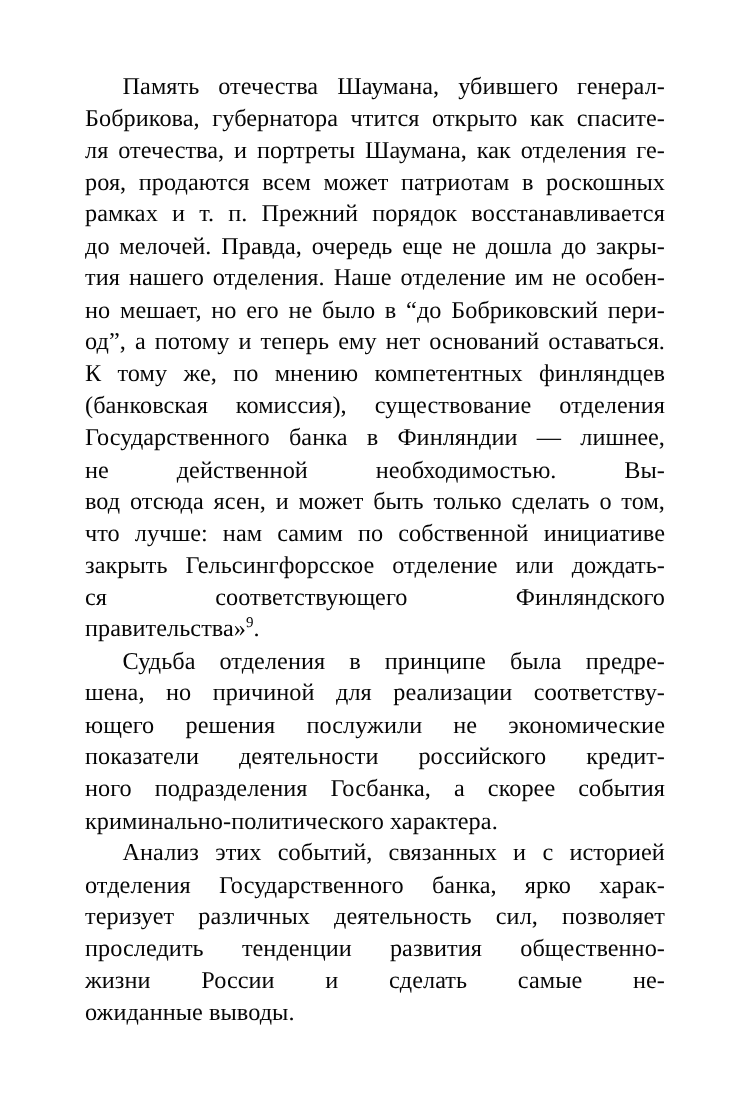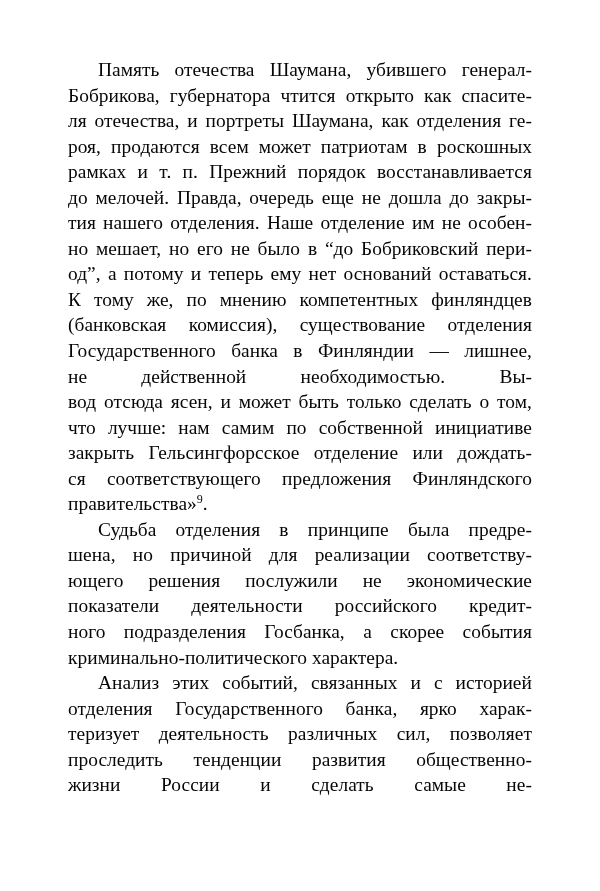--- a/index.html
+++ b/index.html
@@ -204,21 +204,20 @@
         <div class="line justify">
           <span class="w">закрыть</span>
           <span class="w">Гельсингфорсское</span>
           <span class="w">отделение</span>
           <span class="w">или</span>
           <span class="w">дождать-</span>
         </div>
         <div class="line justify">
           <span class="w">ся</span>
           <span class="w">соответствующего</span>
-          <span class="w">предложения</span>
           <span class="w">Финляндского</span>
         </div>
         <div class="line"><span>правительства»</span><sup class="fn">9</sup><span>.</span></div>
       </div>
       <div class="para">
         <div class="line justify">
           <span class="w"><span class="indent-space"></span>Судьба</span>
           <span class="w">отделения</span>
           <span class="w">в</span>
           <span class="w">принципе</span>
@@ -268,34 +267,35 @@
         </div>
         <div class="line justify">
           <span class="w">отделения</span>
           <span class="w">Государственного</span>
           <span class="w">банка,</span>
           <span class="w">ярко</span>
           <span class="w">харак-</span>
         </div>
         <div class="line justify">
           <span class="w">теризует</span>
+          <span class="w">различных</span>
           <span class="w">деятельность</span>
-          <span class="w">различных</span>
           <span class="w">сил,</span>
           <span class="w">позволяет</span>
         </div>
         <div class="line justify">
           <span class="w">проследить</span>
           <span class="w">тенденции</span>
           <span class="w">развития</span>
           <span class="w">общественно-</span>
         </div>
         <div class="line justify">
           <span class="w">жизни</span>
           <span class="w">России</span>
           <span class="w">и</span>
           <span class="w">сделать</span>
           <span class="w">самые</span>
           <span class="w">не-</span>
         </div>
+        <div class="line">ожиданные выводы.</div>
       </div>
     </div>
 </div>
 
 </body></html>

